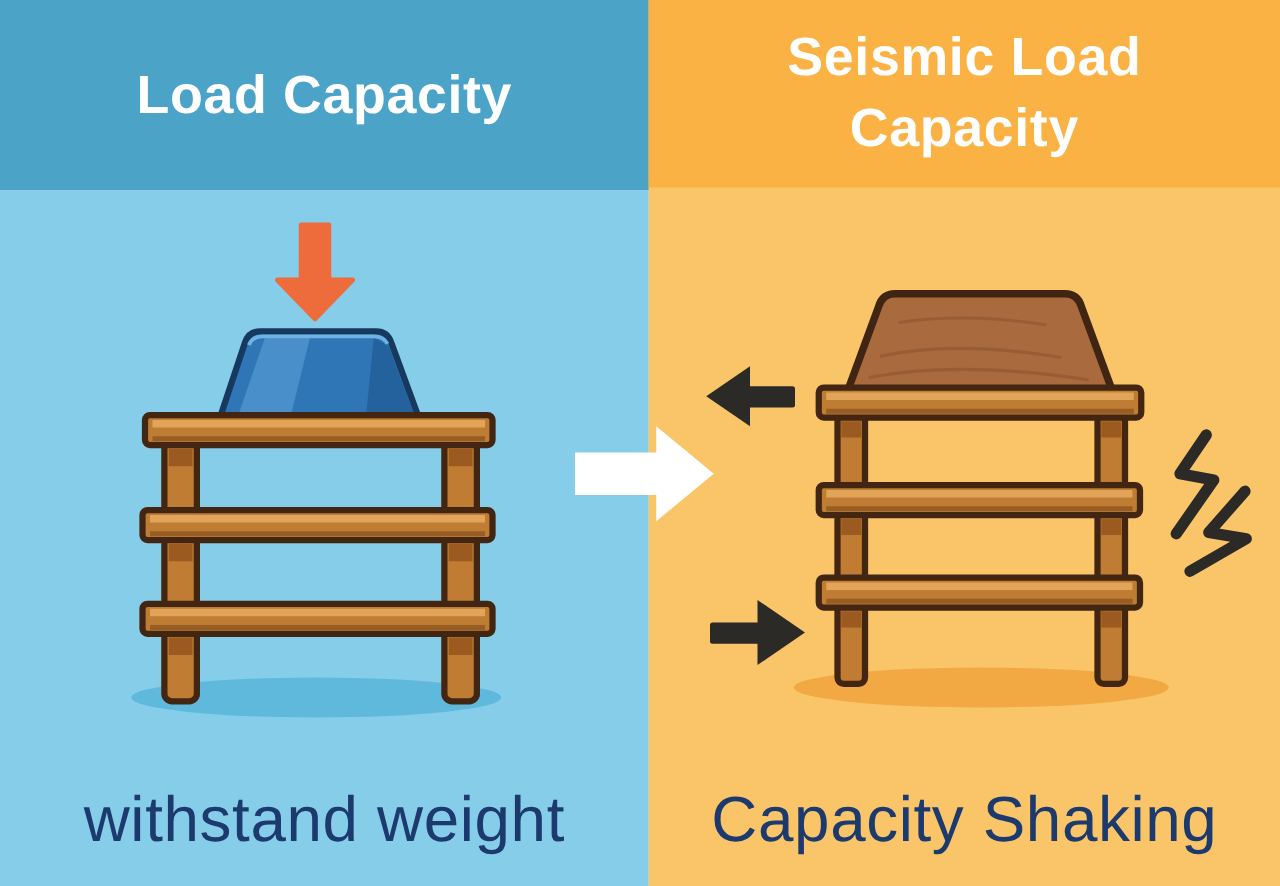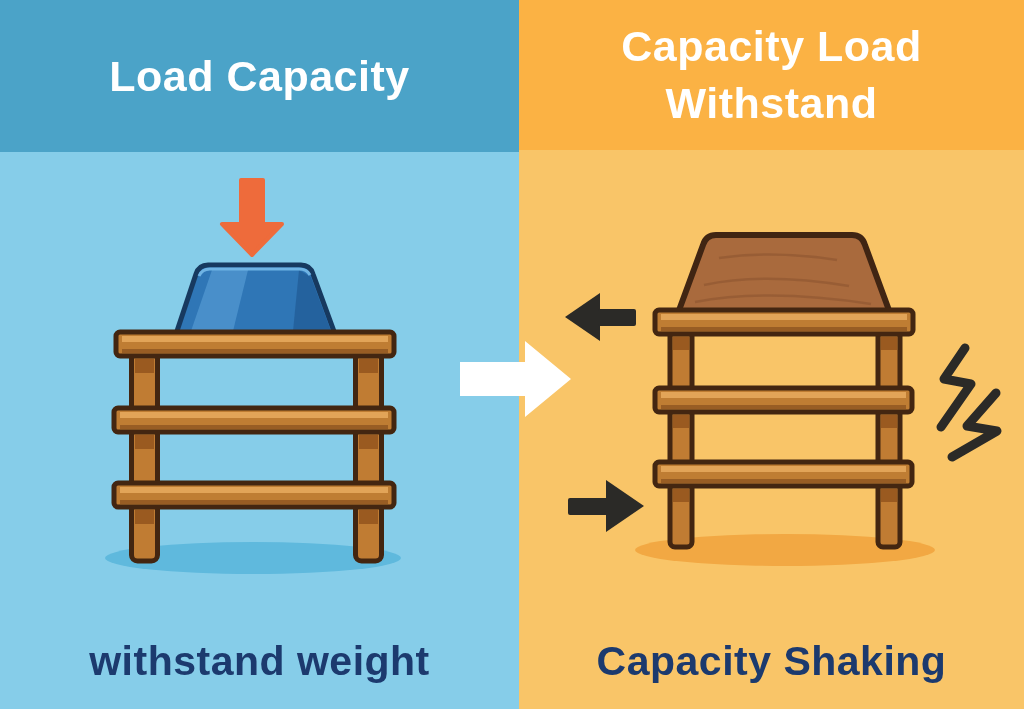--- a/index.html
+++ b/index.html
@@ -15,21 +15,21 @@
   .panel{position:absolute;top:0;height:709px;}
   .panel-left{left:0;width:519px;background:var(--left_body_bg);}
   .panel-right{left:519px;width:505px;background:var(--right_body_bg);}
   .header{position:absolute;top:0;left:0;width:100%;display:flex;flex-direction:column;
           align-items:center;justify-content:center;}
   .header-left{height:152px;background:var(--left_header_bg);}
   .header-right{height:150px;background:var(--right_header_bg);}
   .title{color:var(--title_text);font-weight:700;font-size:43px;letter-spacing:.5px;text-align:center;}
   .title-line{display:block;line-height:57px;}
   .caption{position:absolute;left:0;bottom:24px;width:100%;text-align:center;
-           color:var(--caption_text);font-weight:700;font-size:41px;letter-spacing:.5px;}
+           color:var(--caption_text);font-weight:400;font-size:51px;letter-spacing:.5px;}
   .illustration{position:absolute;left:0;}
   .transition-arrow{position:absolute;left:452px;top:332px;z-index:5;}
 </style>
 </head>
 <body>
 
 <div class="canvas">
 
   <div class="panel panel-left">
     <div class="header header-left">
@@ -84,22 +84,22 @@
         <polygon points="222,72 282,72 252,103"></polygon>
       </g>
     </svg>
 
     <div class="caption">withstand weight</div>
   </div>
 
   <div class="panel panel-right">
     <div class="header header-right">
       <div class="title">
-        <span class="title-line">Capacity Load</span>
-        <span class="title-line">Withstand</span>
+        <span class="title-line">Seismic Load</span>
+        <span class="title-line">Capacity</span>
       </div>
     </div>
 
     <svg class="illustration" style="top:150px" width="505" height="559" viewBox="0 0 505 559">
 
       <ellipse cx="266" cy="400" rx="150" ry="16" style="fill:var(--right_shadow)"></ellipse>
 
       <g stroke="#432611" stroke-width="5">
         <rect x="151" y="170" width="22" height="227" rx="5" fill="#C07C33"></rect>
         <rect x="359" y="170" width="22" height="227" rx="5" fill="#C07C33"></rect>

